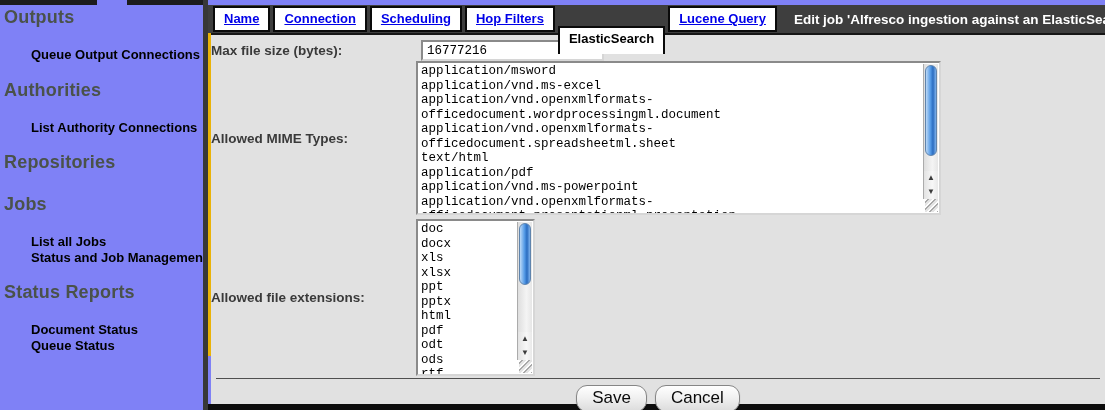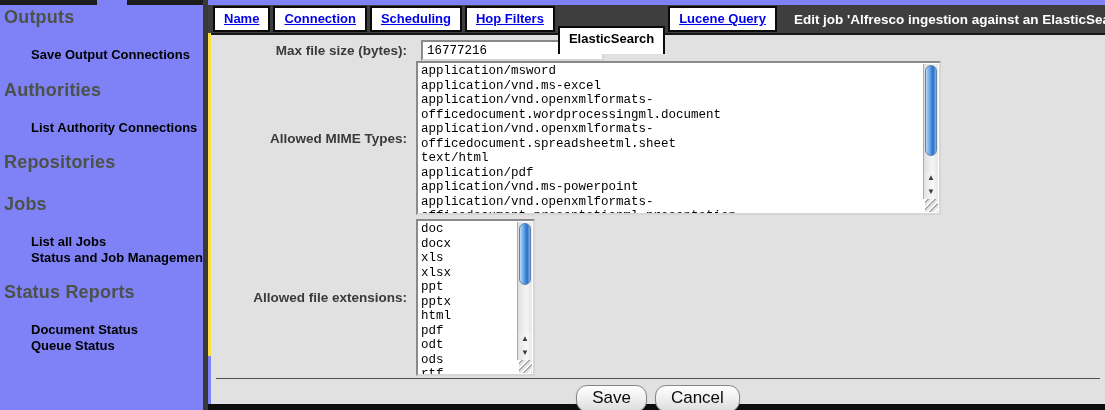--- a/index.html
+++ b/index.html
@@ -21,21 +21,21 @@
   .nav-items { margin-left: 31px; margin-bottom: 3px; }
   .nav-item {
     display: block; font-size: 13px; font-weight: bold; color: #000;
     line-height: 15.5px; text-decoration: none; cursor: pointer;
   }
 
   
   .vdivider { position: absolute; left: 203px; top: 0; width: 5px; height: 410px; background: #383838; }
 
   
-  .content { position: absolute; left: 208px; top: 0; width: 897px; height: 356px; background: #fde047; }
+  .content { position: absolute; left: 208px; top: 0; width: 897px; height: 356px; background: #eab308; }
   .purple-strip { height: 5px; background: #7f81f6; }
 
   .tabbar {
     height: 28px; background: #3e3e3e; display: flex; align-items: flex-start;
     padding-left: 5px; position: relative; z-index: 2;
   }
   .tab {
     background: #fff; border: 2px solid #0a0a0a; margin: 1px 3px 0 0;
     padding: 3px 9px 4px 9px; font-size: 13px; font-weight: bold; cursor: pointer;
     white-space: nowrap;
@@ -53,21 +53,21 @@
   .panel {
     position: relative; margin-left: 3px; height: 371px;
     background: #e1e1e1; border-top: 2px solid #161616;
     padding-top: 5px; z-index: 1;
   }
   .bottom-bar { height: 6px; background: #0d0d0d; }
 
   
   .form-row { display: flex; align-items: center; }
   .form-label {
-    width: 205px; flex-shrink: 0; text-align: right; padding-right: 9px;
+    width: 205px; flex-shrink: 0; text-align: left; padding-right: 9px;
     font-size: 13.5px; font-weight: bold; color: #3a3a3a;
   }
   .mono { font-family: "Liberation Mono", "DejaVu Sans Mono", monospace; }
 
   .text-input {
     width: 183px; height: 21px; margin-left: 5px; padding: 2px 4px;
     font-size: 12.5px; background: #fff;
     border: 2px solid; border-color: #8a8a8a #d6d6d6 #d6d6d6 #8a8a8a;
   }
 
@@ -116,21 +116,21 @@
 <body>
 
 <div class="sidebar">
   <div class="sidebar-topbar">
     <div class="notch"></div>
   </div>
 
   <div class="nav-section">
     <div class="nav-title">Outputs</div>
     <div class="nav-items">
-      <a class="nav-item">Save Output Connections</a>
+      <a class="nav-item">Queue Output Connections</a>
     </div>
   </div>
 
   <div class="nav-section">
     <div class="nav-title">Authorities</div>
     <div class="nav-items">
       <a class="nav-item">List Authority Connections</a>
     </div>
   </div>
 

